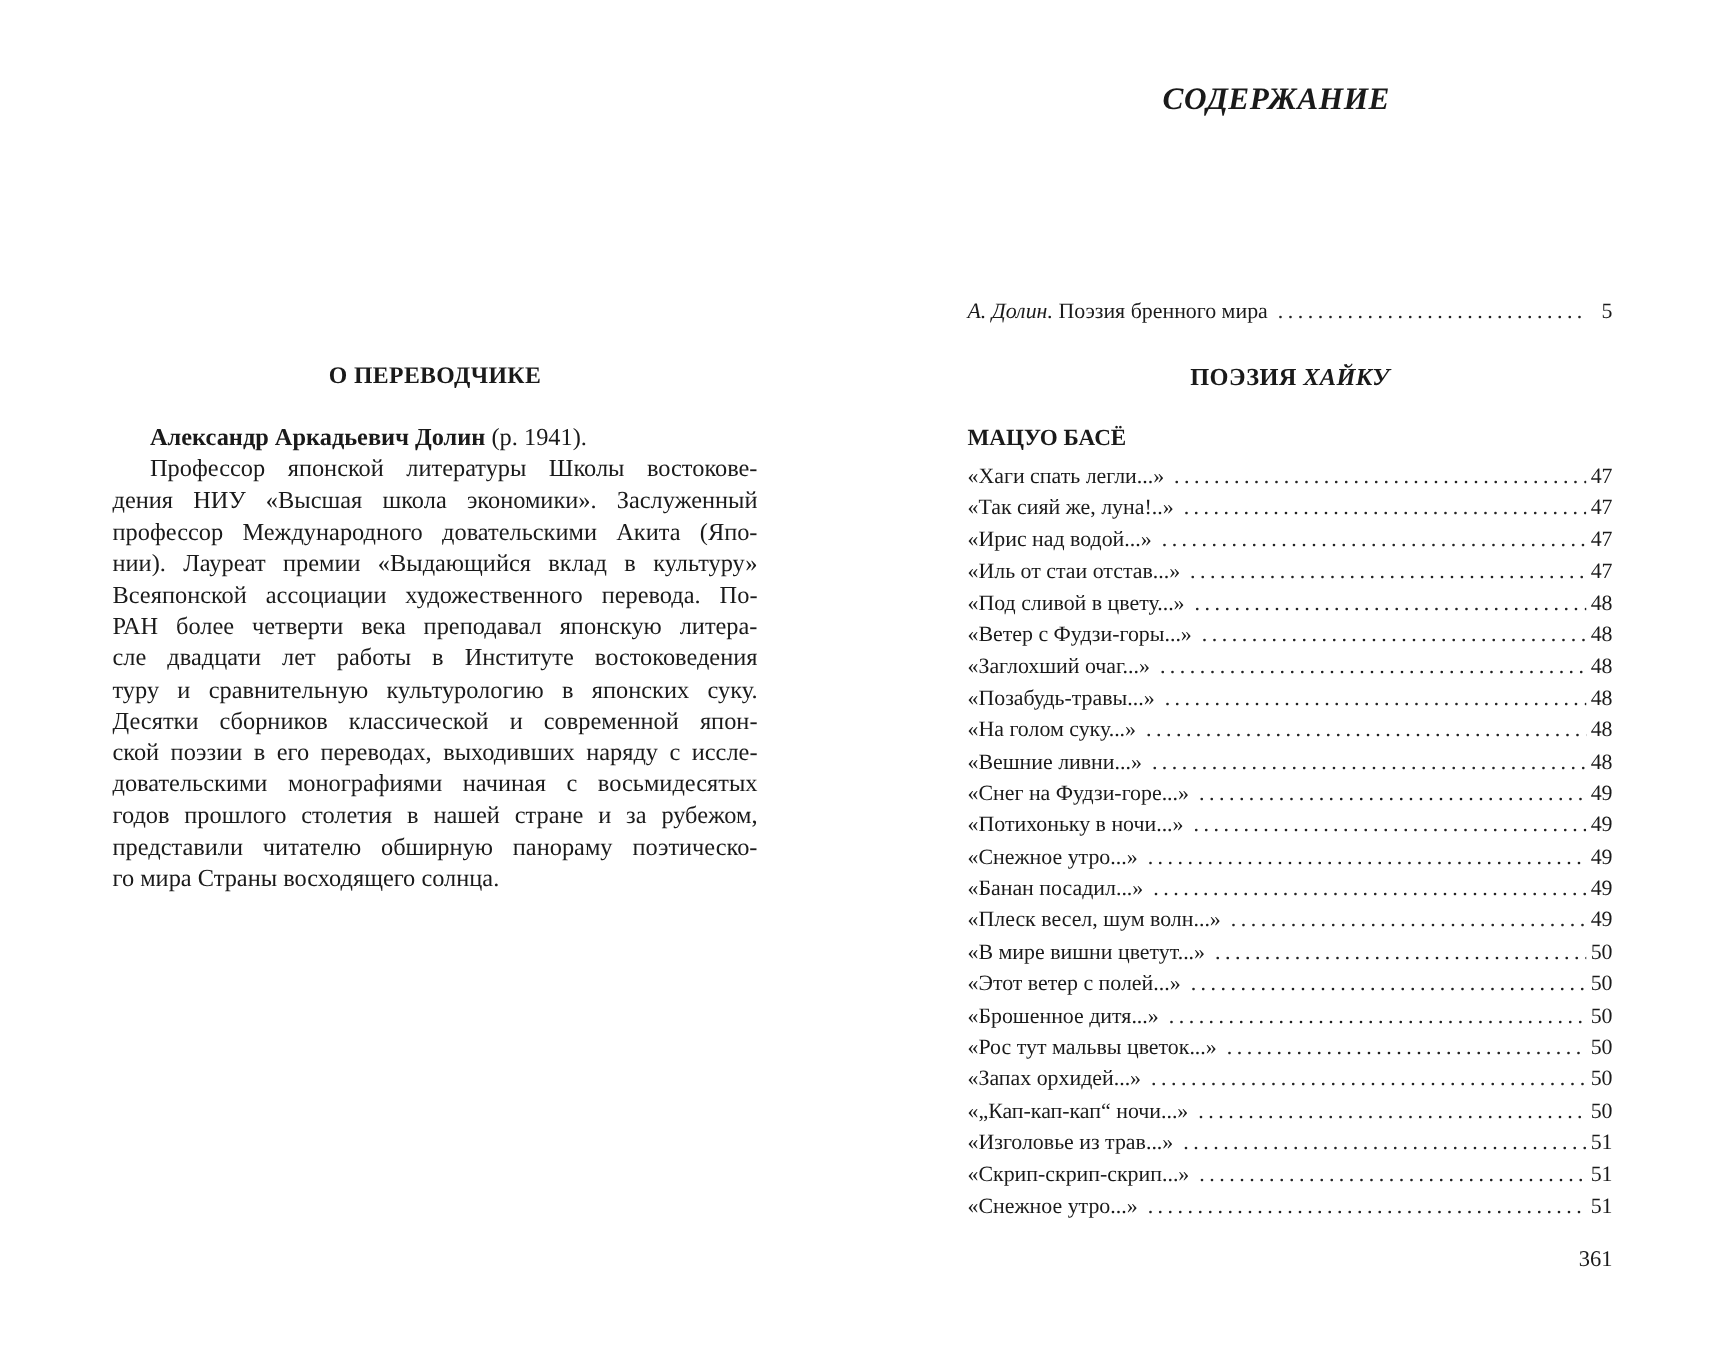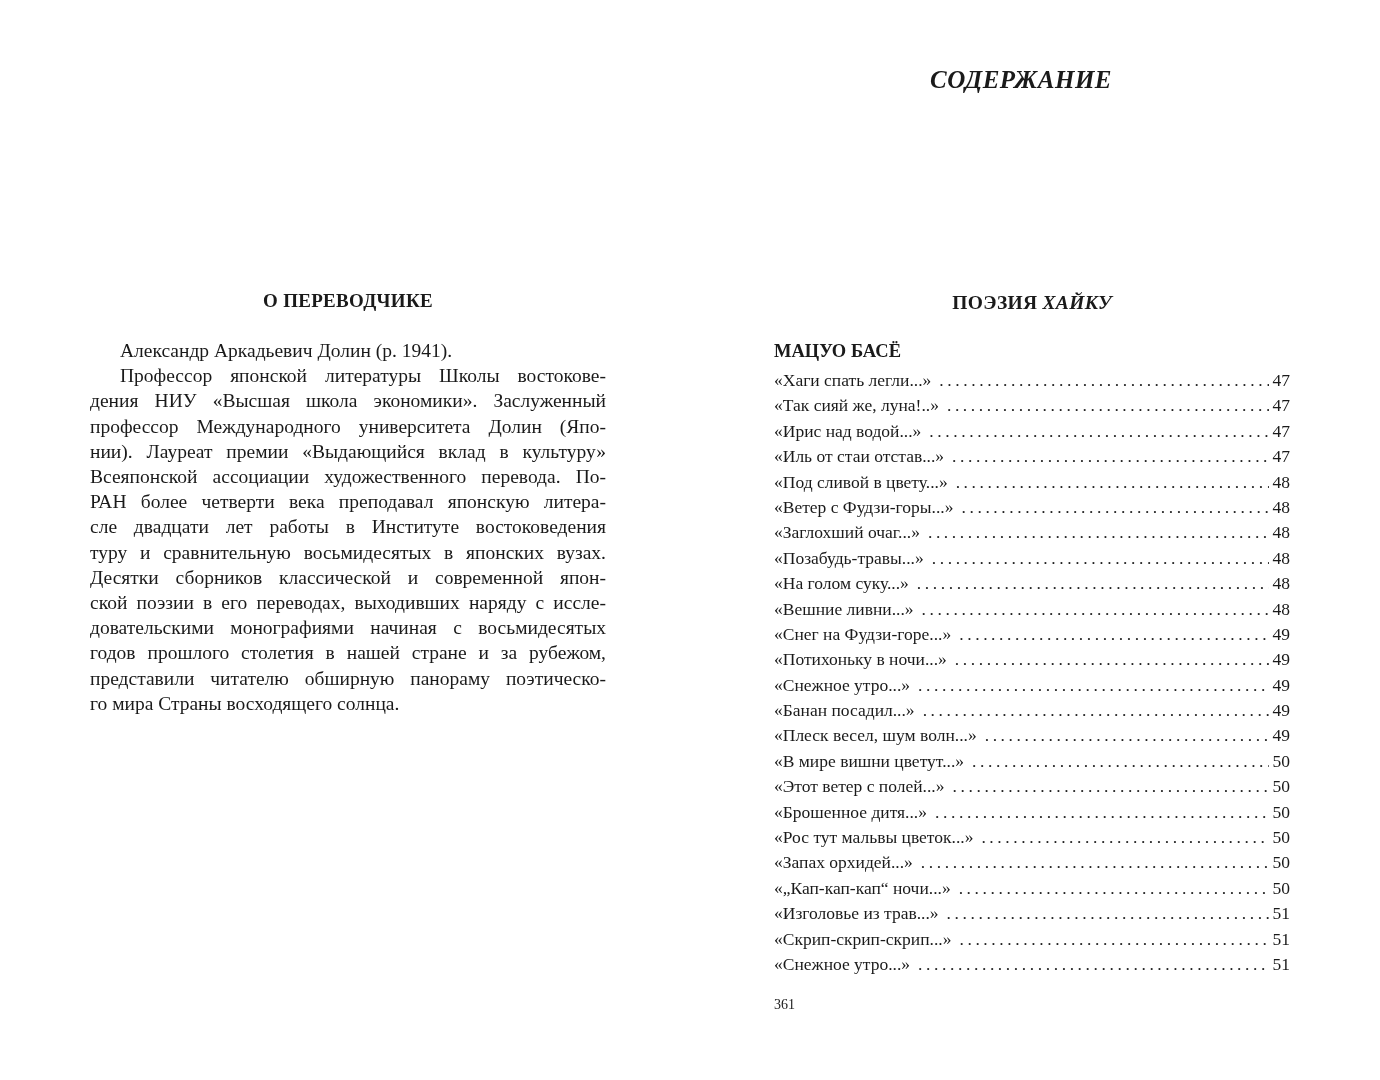--- a/index.html
+++ b/index.html
@@ -14,21 +14,21 @@
 
   
   .about-heading {
     position: absolute; left: 90px; width: 516px; top: 290px;
     text-align: center; font-weight: bold; font-size: 19px; letter-spacing: 0.3px;
   }
   .about-body {
     position: absolute; left: 90px; width: 516px; top: 338px;
     font-size: 19.5px; line-height: 25.2px;
   }
-  .about-body .name { font-weight: normal; }
+  .about-body .name { font-weight: bold; }
   .line { display: block; text-align: justify; text-align-last: justify; white-space: nowrap; }
   .line.first { text-indent: 30px; }
   .line.last { text-align-last: left; }
 
   
   .toc-title {
     position: absolute; left: 240px; top: 66px;
     font-weight: bold; font-size: 25px; letter-spacing: 0.5px; font-style: italic;
   }
   .toc-wrap { position: absolute; left: 84px; width: 516px; }
@@ -48,54 +48,61 @@
   .section-heading {
     position: absolute; left: 84px; width: 516px; top: 292px;
     text-align: center; font-weight: bold; font-size: 19.5px; letter-spacing: 0.3px;
   }
   .section-heading .it { font-style: italic; }
   .poet-heading {
     position: absolute; left: 84px; top: 341px; font-weight: bold; font-size: 18.5px;
   }
   .toc-list { top: 368px; }
   .page-number {
-    position: absolute; left: 84px; width: 516px; top: 997px; text-align: left; font-size: 14px;
+    position: absolute; left: 84px; width: 516px; top: 997px; text-align: right; font-size: 18px;
   }
 </style>
 </head>
 <body>
 
 <div class="page page-left">
   <div class="about-heading">О ПЕРЕВОДЧИКЕ</div>
   <div class="about-body">
     <div class="line first last">
       <span class="name">Александр Аркадьевич Долин</span><span> (р. 1941).</span>
     </div>
     <div id="body-lines">
         <div class="line first">Профессор японской литературы Школы востокове-</div>
         <div class="line">дения НИУ «Высшая школа экономики». Заслуженный</div>
-        <div class="line">профессор Международного университета Долин (Япо-</div>
+        <div class="line">профессор Международного довательскими Акита (Япо-</div>
         <div class="line">нии). Лауреат премии «Выдающийся вклад в культуру»</div>
         <div class="line">Всеяпонской ассоциации художественного перевода. По-</div>
         <div class="line">РАН более четверти века преподавал японскую литера-</div>
         <div class="line">сле двадцати лет работы в Институте востоковедения</div>
-        <div class="line">туру и сравнительную восьмидесятых в японских вузах.</div>
+        <div class="line">туру и сравнительную культурологию в японских суку.</div>
         <div class="line">Десятки сборников классической и современной япон-</div>
         <div class="line">ской поэзии в его переводах, выходивших наряду с иссле-</div>
         <div class="line">довательскими монографиями начиная с восьмидесятых</div>
         <div class="line">годов прошлого столетия в нашей стране и за рубежом,</div>
         <div class="line">представили читателю обширную панораму поэтическо-</div>
         <div class="line last">го мира Страны восходящего солнца.</div>
       </div>
   </div>
 </div>
 
 <div class="page page-right">
   <div class="toc-title">СОДЕРЖАНИЕ</div>
 
+  <div class="toc-wrap intro-row">
+    <div class="toc-row">
+      <span class="t"><span class="author">А. Долин.</span><span> Поэзия бренного мира</span></span>
+      <span class="dots"></span>
+      <span class="pg">5</span>
+    </div>
+  </div>
 
   <div class="section-heading"><span>ПОЭЗИЯ </span><span class="it">ХАЙКУ</span></div>
 
   <div class="poet-heading">МАЦУО БАСЁ</div>
 
   <div class="toc-wrap toc-list" id="toc-list">
       <div class="toc-row">
         <span class="t">«Хаги спать легли...»</span>
         <span class="dots"></span>
         <span class="pg">47</span>

